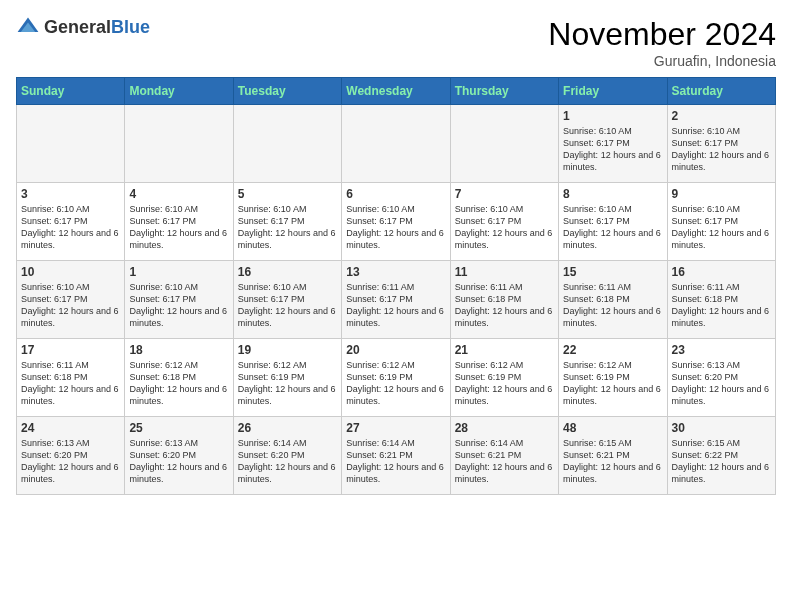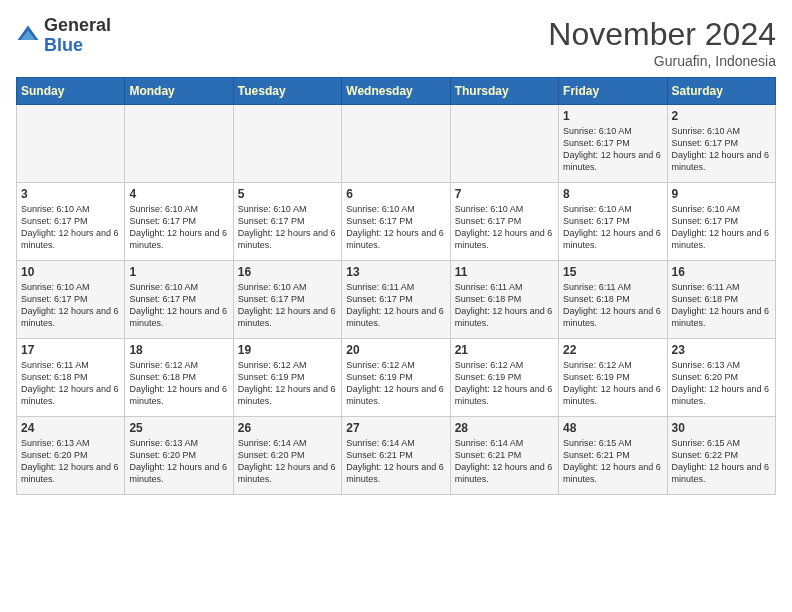--- a/index.html
+++ b/index.html
@@ -16,47 +16,47 @@
       align-items: flex-start;
       margin-bottom: 8px;
     }
     .logo {
       display: flex;
       align-items: center;
       gap: 4px;
     }
     .logo-text {
       display: flex;
-      flex-direction: column;
+      flex-direction: row;
       line-height: 1.1;
     }
     .logo-icon {
       width: 24px;
       height: 24px;
     }
     .title-block {
       text-align: right;
     }
     .month-title {
       font-size: 32px;
       font-weight: normal;
-      color: #404040;
+      color: #000000;
     }
     .subtitle {
       font-size: 14px;
       color: #555;
     }
     table {
       width: 100%;
       border-collapse: collapse;
       table-layout: fixed;
     }
     thead tr th {
       background-color: #2a6db5;
-      color: #fef9c3;
+      color: #86efac;
       font-size: 12px;
       font-weight: bold;
       padding: 6px 4px;
       text-align: left;
       border: 1px solid #1a5a9a;
     }
     tbody tr td {
       border: 1px solid #ccc;
       vertical-align: top;
       padding: 4px;

